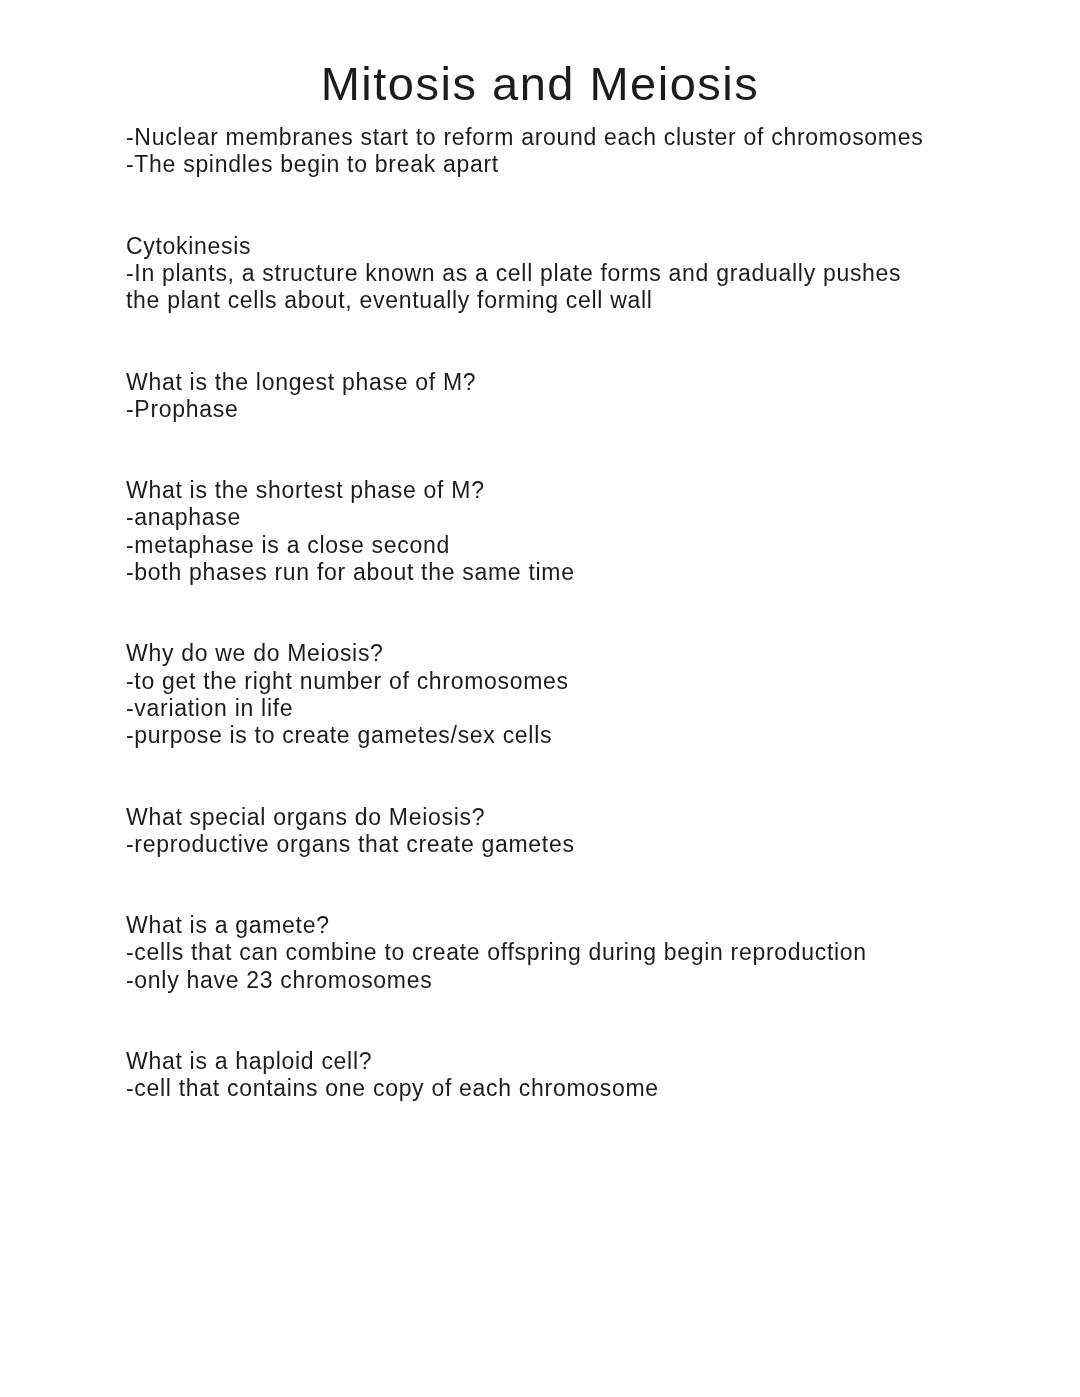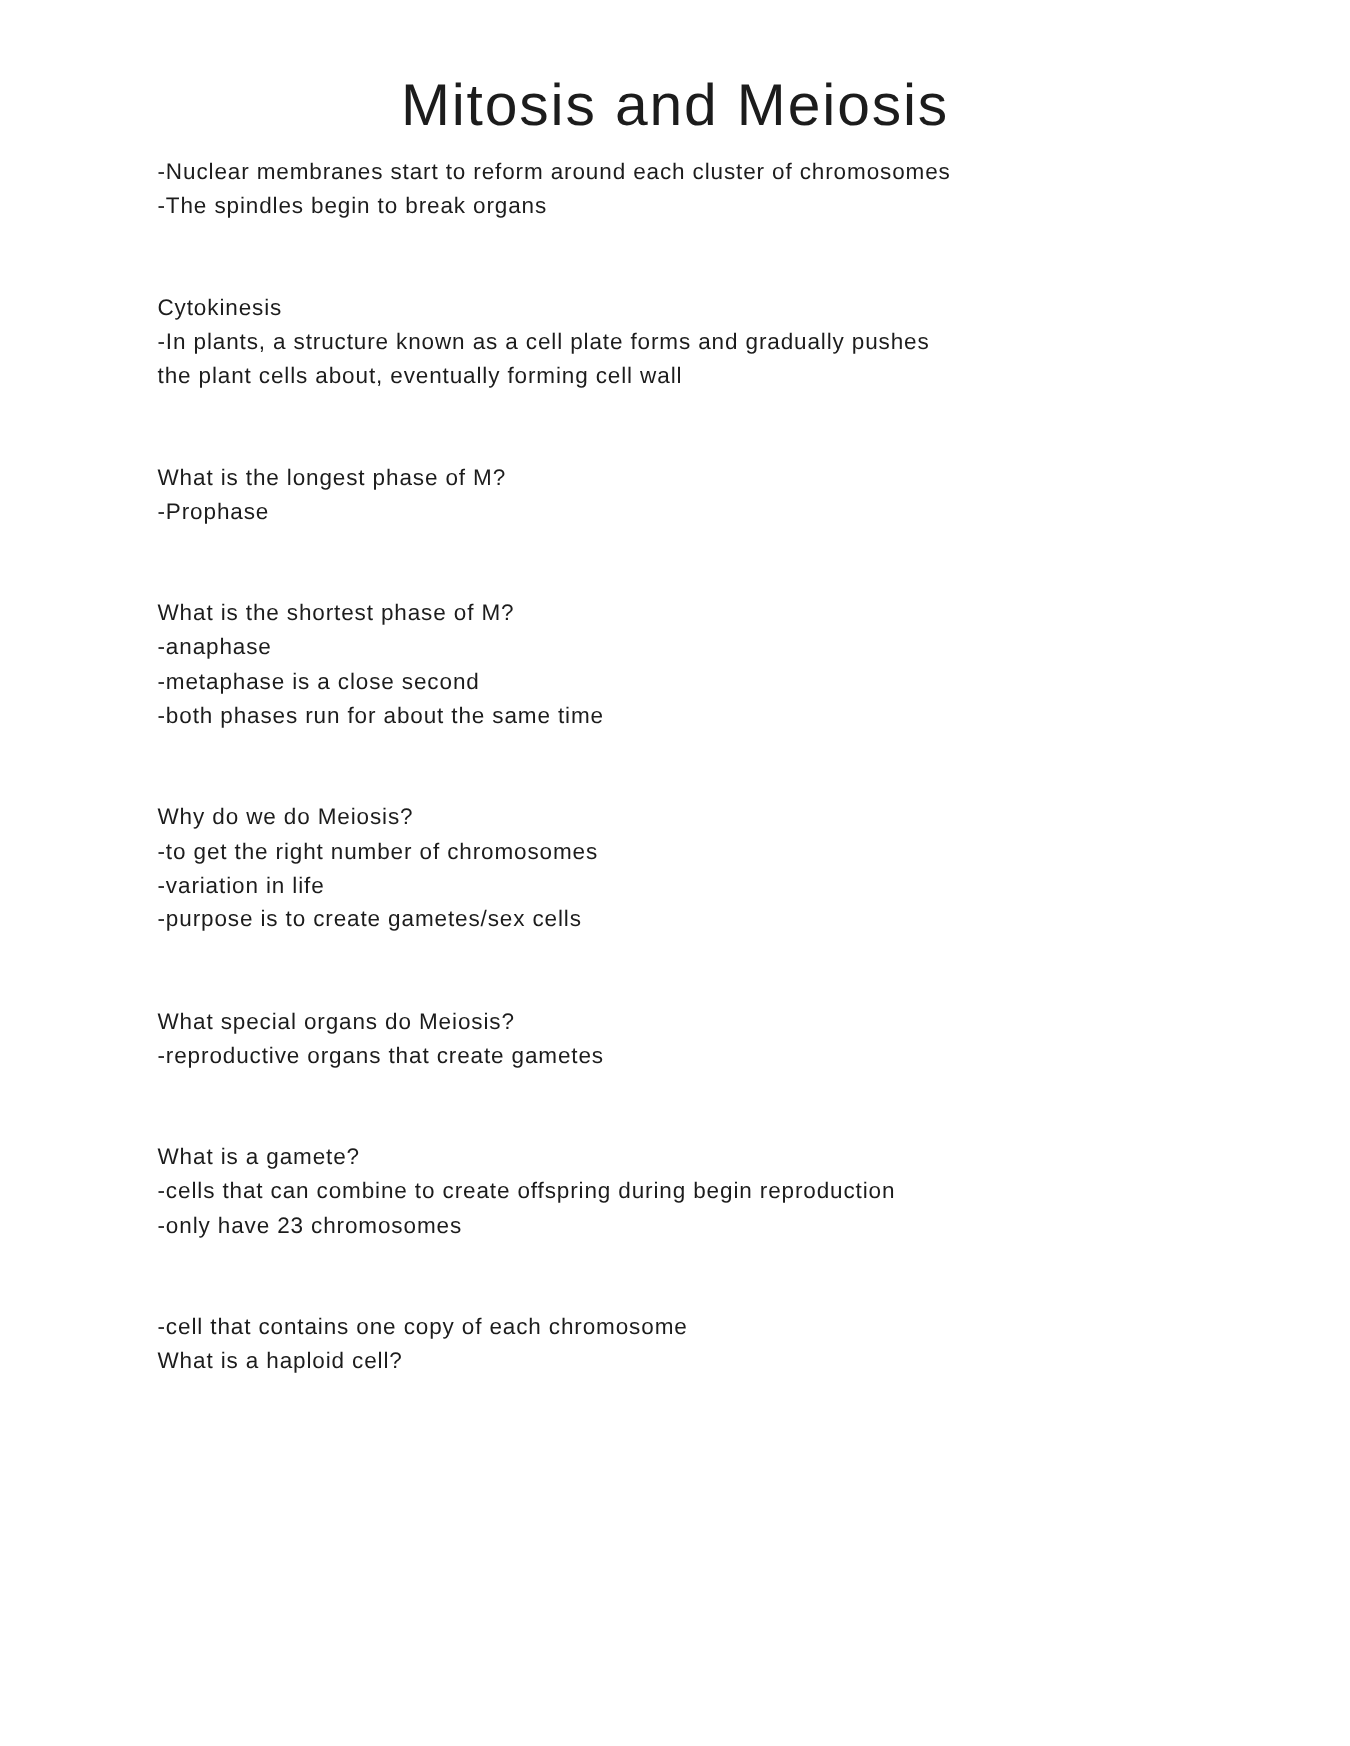--- a/index.html
+++ b/index.html
@@ -31,36 +31,36 @@
     margin-top: 13px;
     margin-left: 126px;
     margin-right: 110px;
   }
   .qa-block {
     margin: 0 0 54px 0;
   }
   .line {
     margin: 0;
     padding: 0;
-    font-size: 18px;
+    font-size: 23px;
     letter-spacing: 0.7px;
     line-height: 27.3px;
     font-weight: 400;
     white-space: nowrap;
   }
 </style>
 </head>
 <body>
 
 <div class="page">
   <h1 class="title">Mitosis and Meiosis</h1>
   <div class="body">
       <div class="qa-block">
         <p class="line">-Nuclear membranes start to reform around each cluster of chromosomes</p>
-        <p class="line">-The spindles begin to break organs</p>
+        <p class="line">-The spindles begin to break apart</p>
       </div>
       <div class="qa-block">
         <p class="line">Cytokinesis</p>
         <p class="line">-In plants, a structure known as a cell plate forms and gradually pushes</p>
         <p class="line">the plant cells about, eventually forming cell wall</p>
       </div>
       <div class="qa-block">
         <p class="line">What is the longest phase of M?</p>
         <p class="line">-Prophase</p>
       </div>
@@ -81,17 +81,17 @@
       <div class="qa-block">
         <p class="line">What special organs do Meiosis?</p>
         <p class="line">-reproductive organs that create gametes</p>
       </div>
       <div class="qa-block">
         <p class="line">What is a gamete?</p>
         <p class="line">-cells that can combine to create offspring during begin reproduction</p>
         <p class="line">-only have 23 chromosomes</p>
       </div>
       <div class="qa-block">
+        <p class="line">What is a haploid cell?</p>
         <p class="line">-cell that contains one copy of each chromosome</p>
-        <p class="line">What is a haploid cell?</p>
       </div>
     </div>
 </div>
 
 </body></html>

